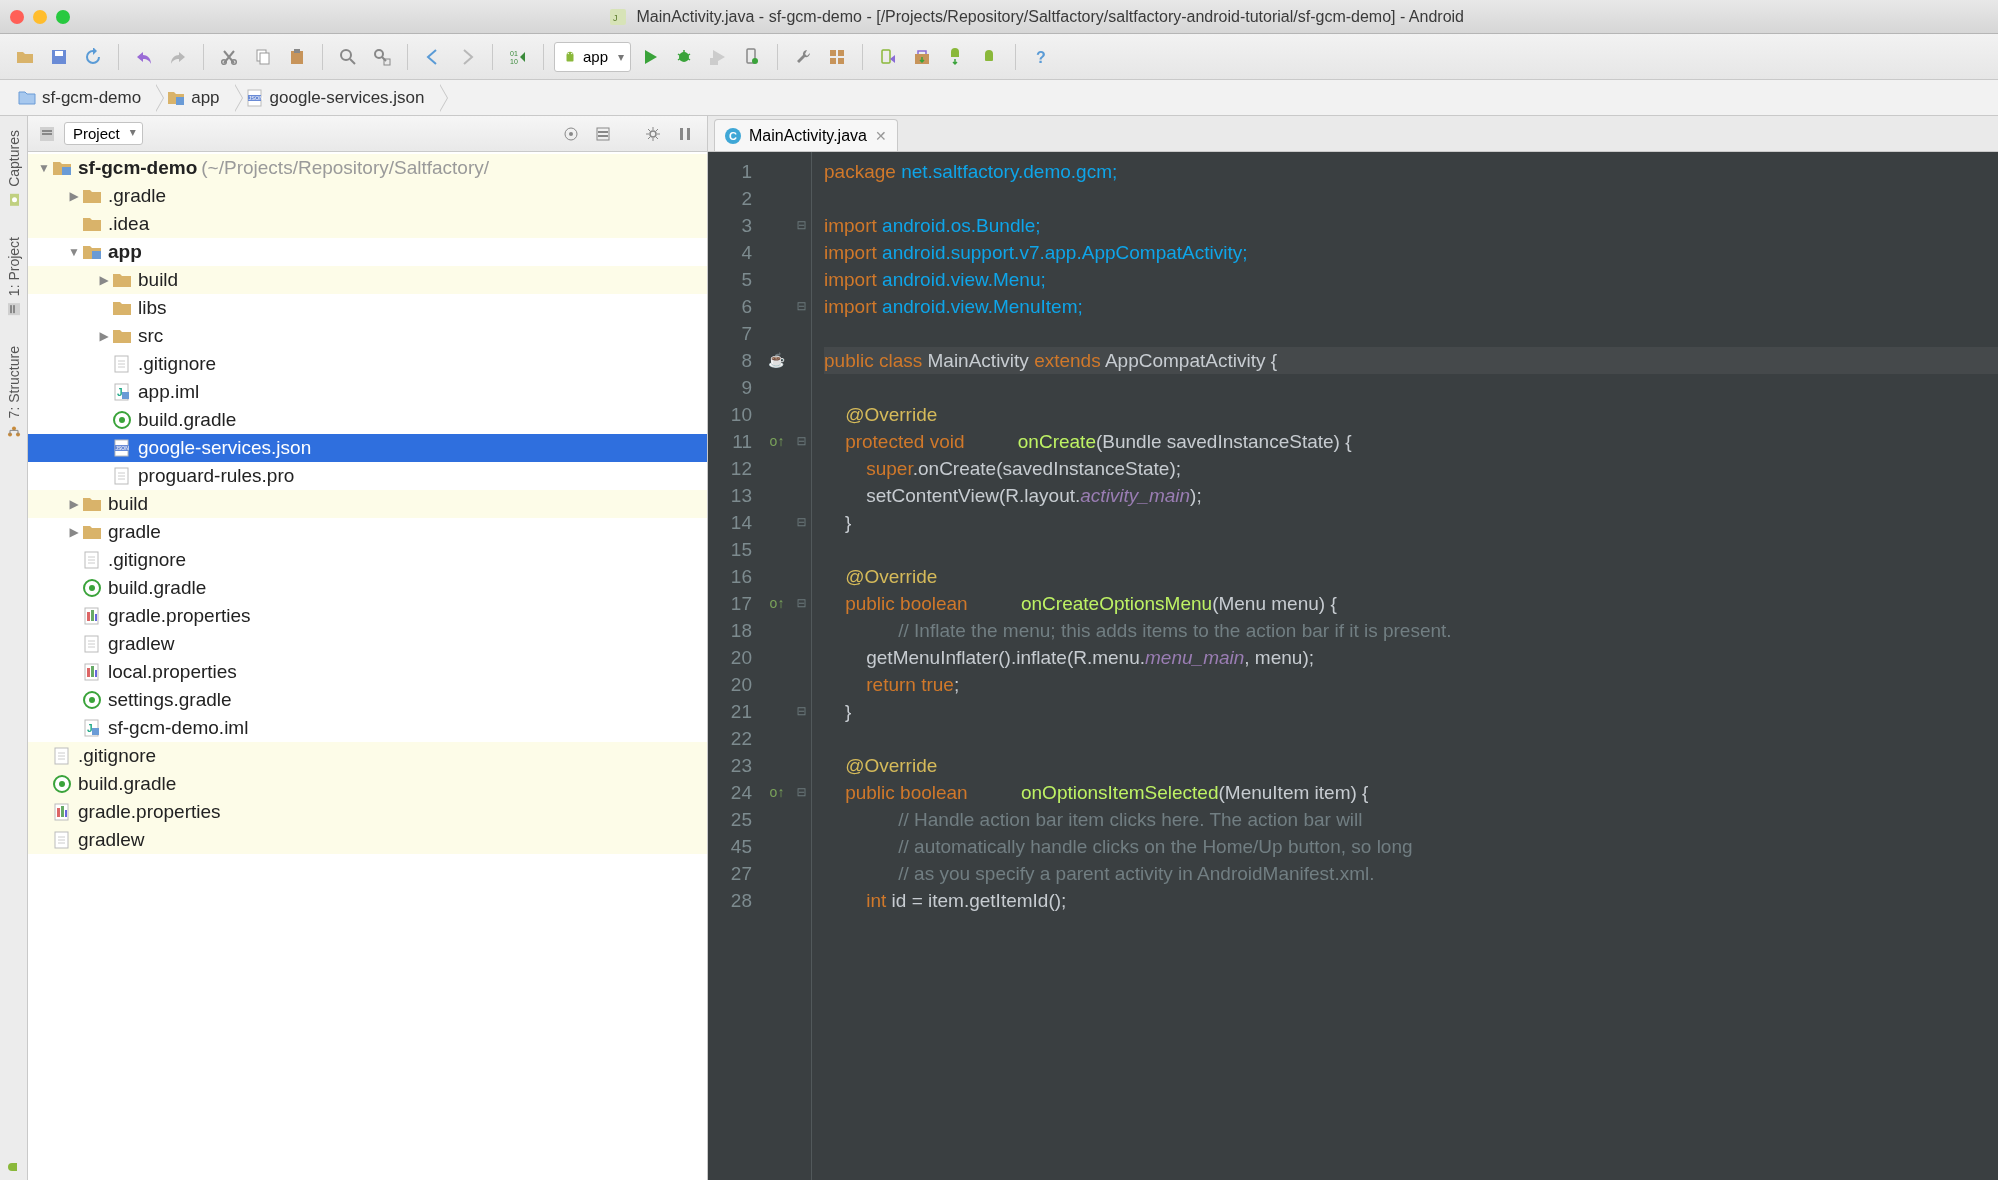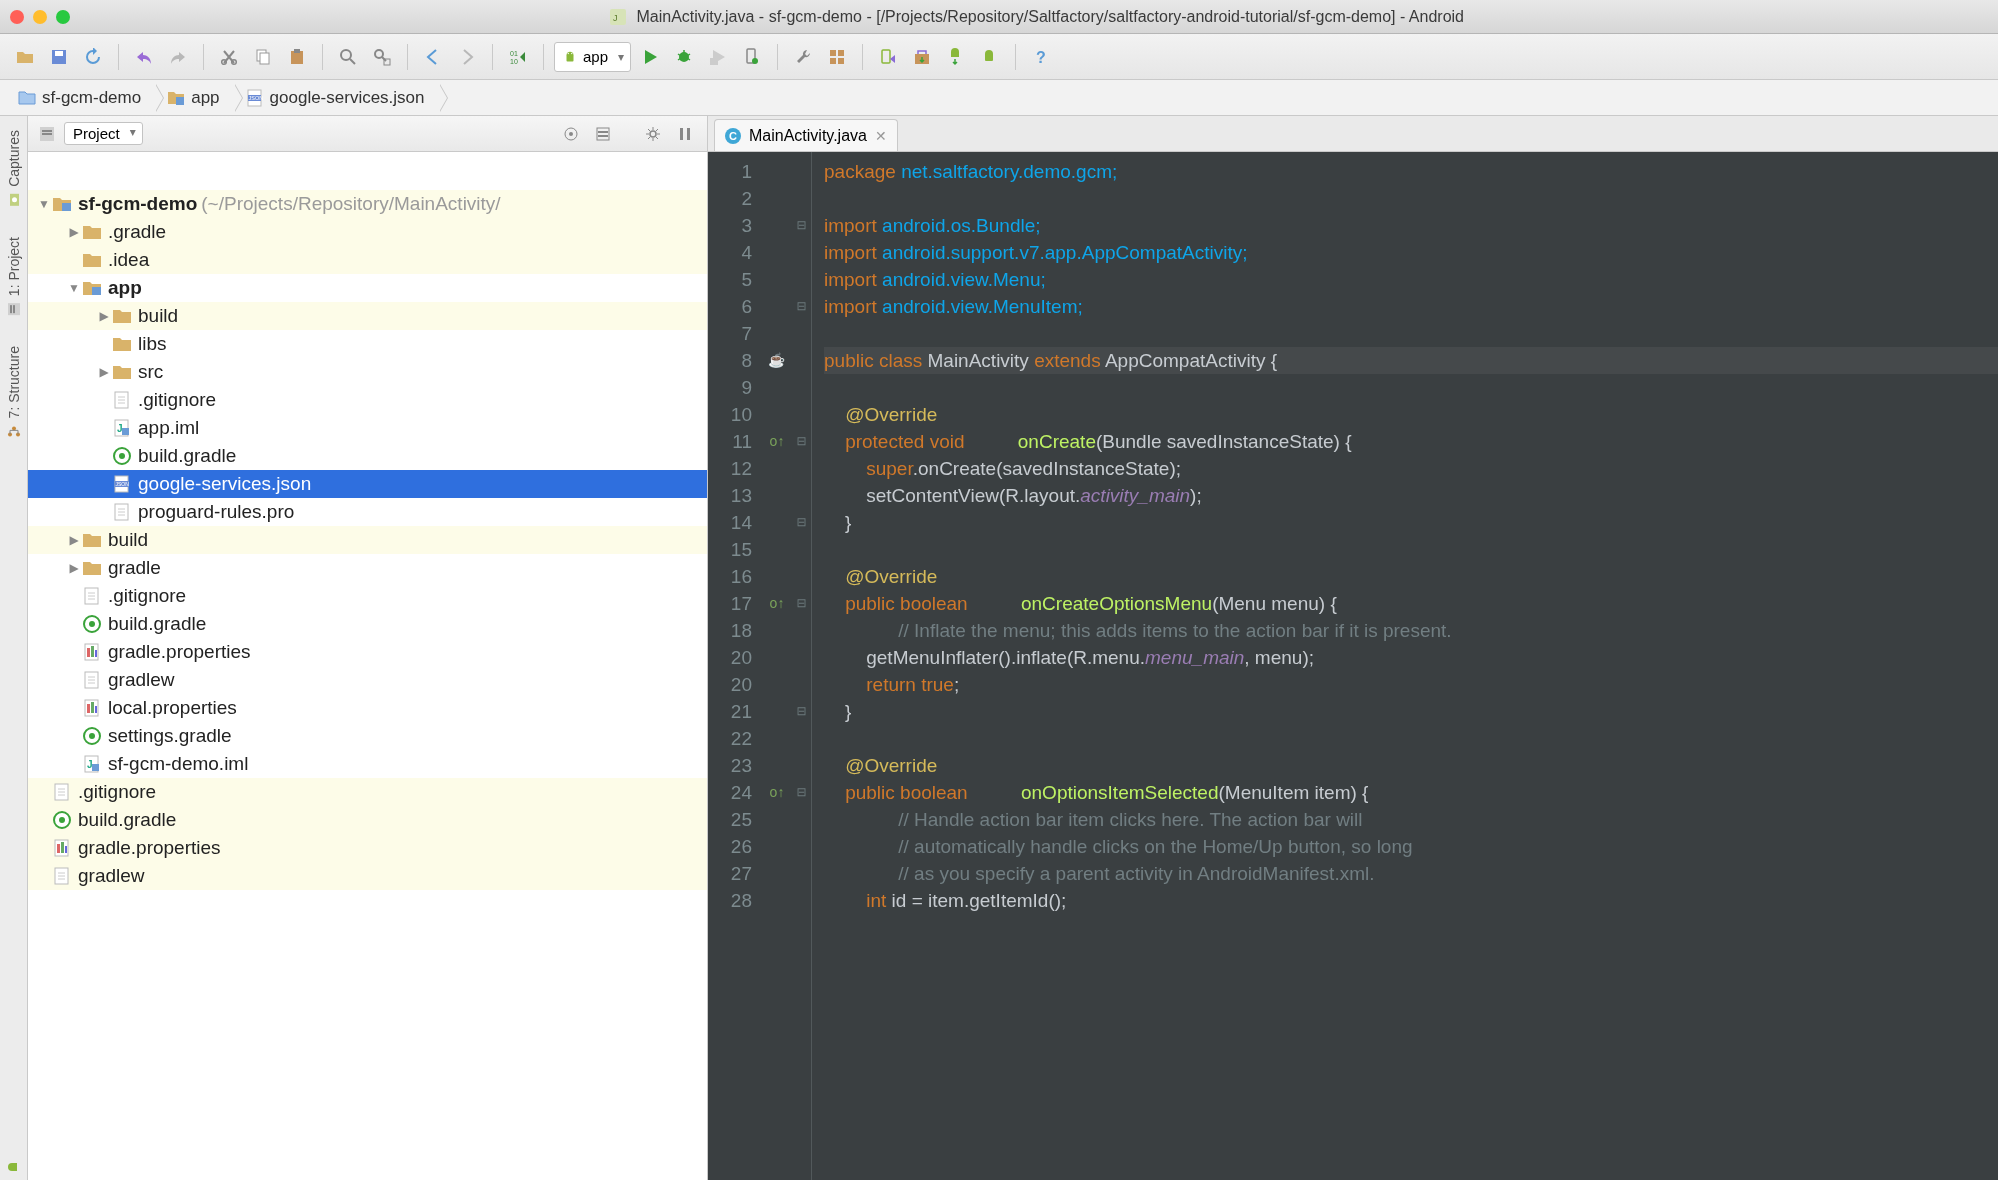--- a/index.html
+++ b/index.html
@@ -30,21 +30,21 @@
 
 
 .main { display:flex; height: calc(1180px - 34px - 46px - 36px); }
 
 
 .leftgutter { width:28px; background:#ececec; border-right:1px solid #c9c9c9; display:flex; flex-direction:column; align-items:center; padding-top:8px; gap:18px;}
 .vt { writing-mode: vertical-rl; transform: rotate(180deg); font-size:14px; color:#555; padding:6px 2px; display:flex; align-items:center; gap:6px;}
 .vt-ico{ width:14px;height:14px; transform: rotate(90deg);}
 
 
-.project { width: 680px; background:#fff; border-right:1px solid #c9c9c9; display:flex; flex-direction:column;gap:36px;}
+.project { width: 680px; background:#fff; border-right:1px solid #c9c9c9; display:flex; flex-direction:column;}
 .proj-head { height:36px; background:linear-gradient(#f6f6f6,#e9e9e9); border-bottom:1px solid #c9c9c9; display:flex; align-items:center; padding:0 10px; gap:8px;}
 .proj-head .combo { background:#fff; border:1px solid #c3c3c3; border-radius:3px; padding:2px 22px 2px 8px; font-size:15px; position:relative;}
 .proj-head .combo::after{content:"▾"; position:absolute; right:6px; color:#777; font-size:12px;}
 .proj-head .spacer{flex:1;}
 .proj-head .hbtn{ width:24px;height:24px; display:flex;align-items:center;justify-content:center;color:#777;}
 
 .tree { flex:1; overflow:auto; font-size:19px; padding-top:2px;}
 .node { display:flex; align-items:center; height:28px; white-space:nowrap; }
 .node .tw { width:16px; display:inline-flex; justify-content:center; color:#888; font-size:12px;}
 .node .ico { width:20px; height:20px; margin-right:6px; flex-shrink:0;}
@@ -351,21 +351,21 @@
     <div class="tree" id="tree">
         <div class="node d0 bold yellowish">
           <span class="tw">▼</span>
           <span class="ico">
             <svg viewBox="0 0 20 20">
               <path d="M1 4h7l2 2h9v11H1z" fill="#d9b36a"></path>
               <rect x="10" y="9" width="9" height="8" fill="#6a9bd6"></rect>
             </svg>
           </span>
           <span class="lbl">sf-gcm-demo</span>
-          <span class="hint">(~/Projects/Repository/MainActivity/</span>
+          <span class="hint">(~/Projects/Repository/Saltfactory/</span>
         </div>
         <div class="node d1 yellowish">
           <span class="tw">▶</span>
           <span class="ico">
             <svg viewBox="0 0 20 20">
               <path d="M1 4h7l2 2h9v11H1z" fill="#d9b36a"></path>
             </svg>
           </span>
           <span class="lbl">.gradle</span>
         </div>
@@ -633,21 +633,21 @@
           <div>16</div>
           <div>17</div>
           <div>18</div>
           <div>20</div>
           <div>20</div>
           <div>21</div>
           <div>22</div>
           <div>23</div>
           <div>24</div>
           <div>25</div>
-          <div>26</div>
+          <div>45</div>
           <div>27</div>
           <div>28</div>
         </div>
       <div class="gut-mark" id="gut-mark">
           <div></div>
           <div></div>
           <div></div>
           <div></div>
           <div></div>
           <div></div>

